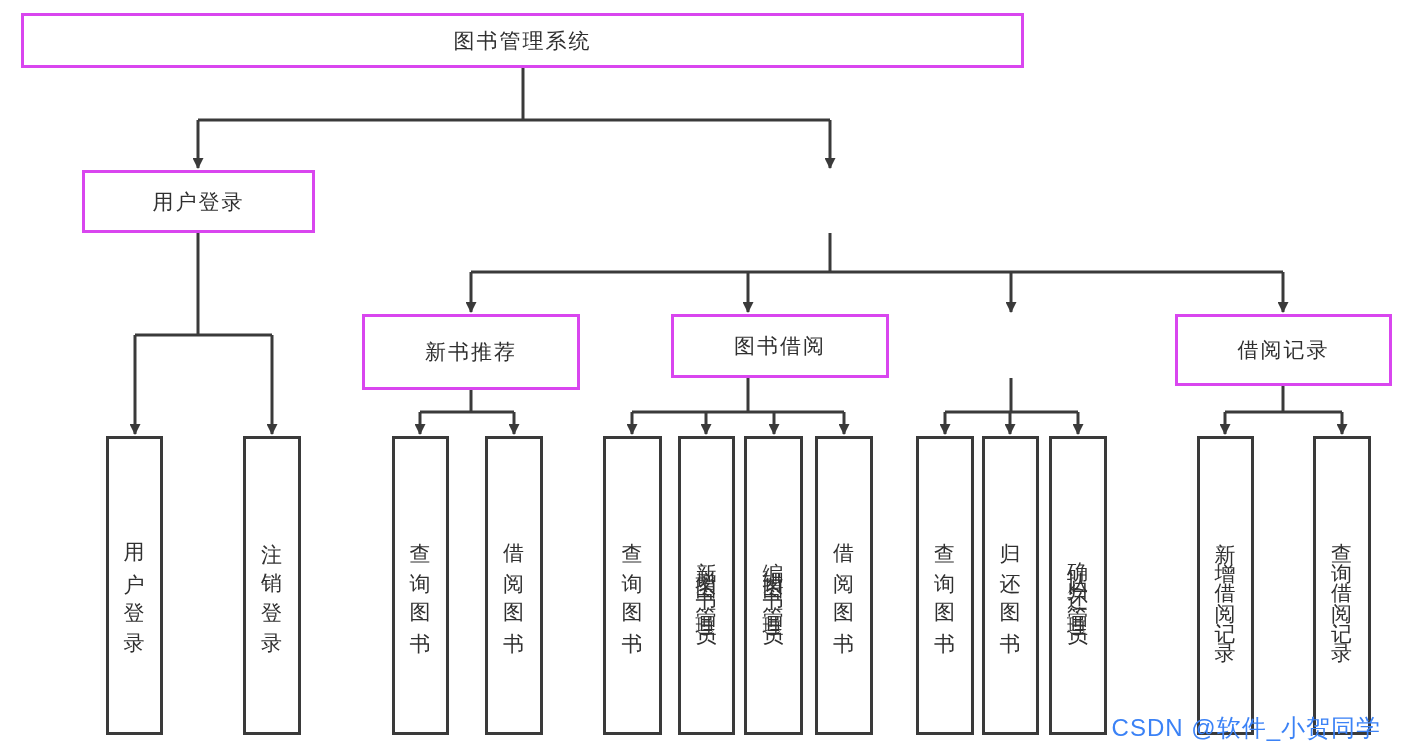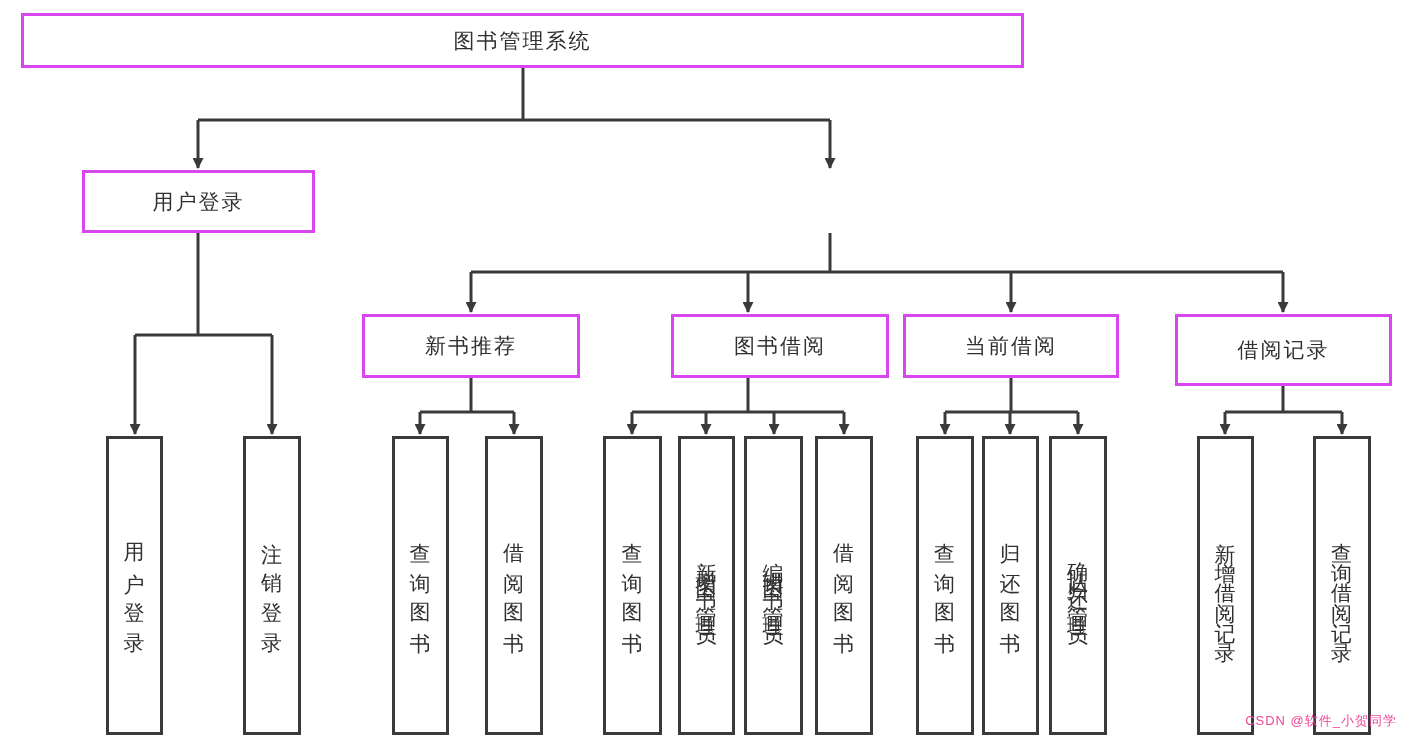--- a/index.html
+++ b/index.html
@@ -40,23 +40,23 @@
     text-orientation:mixed;
     font-size:21px;
     line-height:1;
     white-space:nowrap;
   }
   .leaf.loose  span{letter-spacing:30px;}
   .leaf.medium span{letter-spacing:20px;}
   .leaf.tight  span{letter-spacing:9px;}
   .watermark{
     position:absolute;
-    top:712px;right:8px;
-    font-size:13px;
-    color:#ec4899;
+    top:712px;right:24px;
+    font-size:24px;
+    color:#3b82f6;
     letter-spacing:1px;
     z-index:3;
     white-space:nowrap;
   }
 </style>
 </head>
 <body>
 
 <div class="stage">
 
@@ -107,23 +107,22 @@
       <path d="M1225,412 L1342,412"></path>
       <path d="M1225,412 L1225,434" marker-end="url(#arrow)"></path>
       <path d="M1342,412 L1342,434" marker-end="url(#arrow)"></path>
     </g>
   </svg>
 
   <div class="node h" style="left:21px;top:13px;width:1003px;height:55px;">图书管理系统</div>
 
   <div class="node h" style="left:82px;top:170px;width:233px;height:63px;">用户登录</div>
 
-  <div class="node h" style="left:362px;top:314px;width:218px;height:64px;">新书推荐</div>
+  <div class="node h" style="left:362px;top:314px;width:218px;height:76px;">新书推荐</div>
   <div class="node h" style="left:639px;top:314px;width:218px;height:64px;margin-left:32px;">图书借阅</div>
-  <div class="node h" style="left:903px;top:314px;width:216px;height:64px;">当前借阅</div>
   <div class="node h" style="left:1175px;top:314px;width:217px;height:72px;">借阅记录</div>
 
   <div class="leaf loose" style="left:106px;width:57px;">
     <span>用户登录</span>
   </div>
   <div class="leaf loose" style="left:243px;width:58px;">
     <span>注销登录</span>
   </div>
 
   <div class="leaf loose" style="left:392px;width:57px;">

